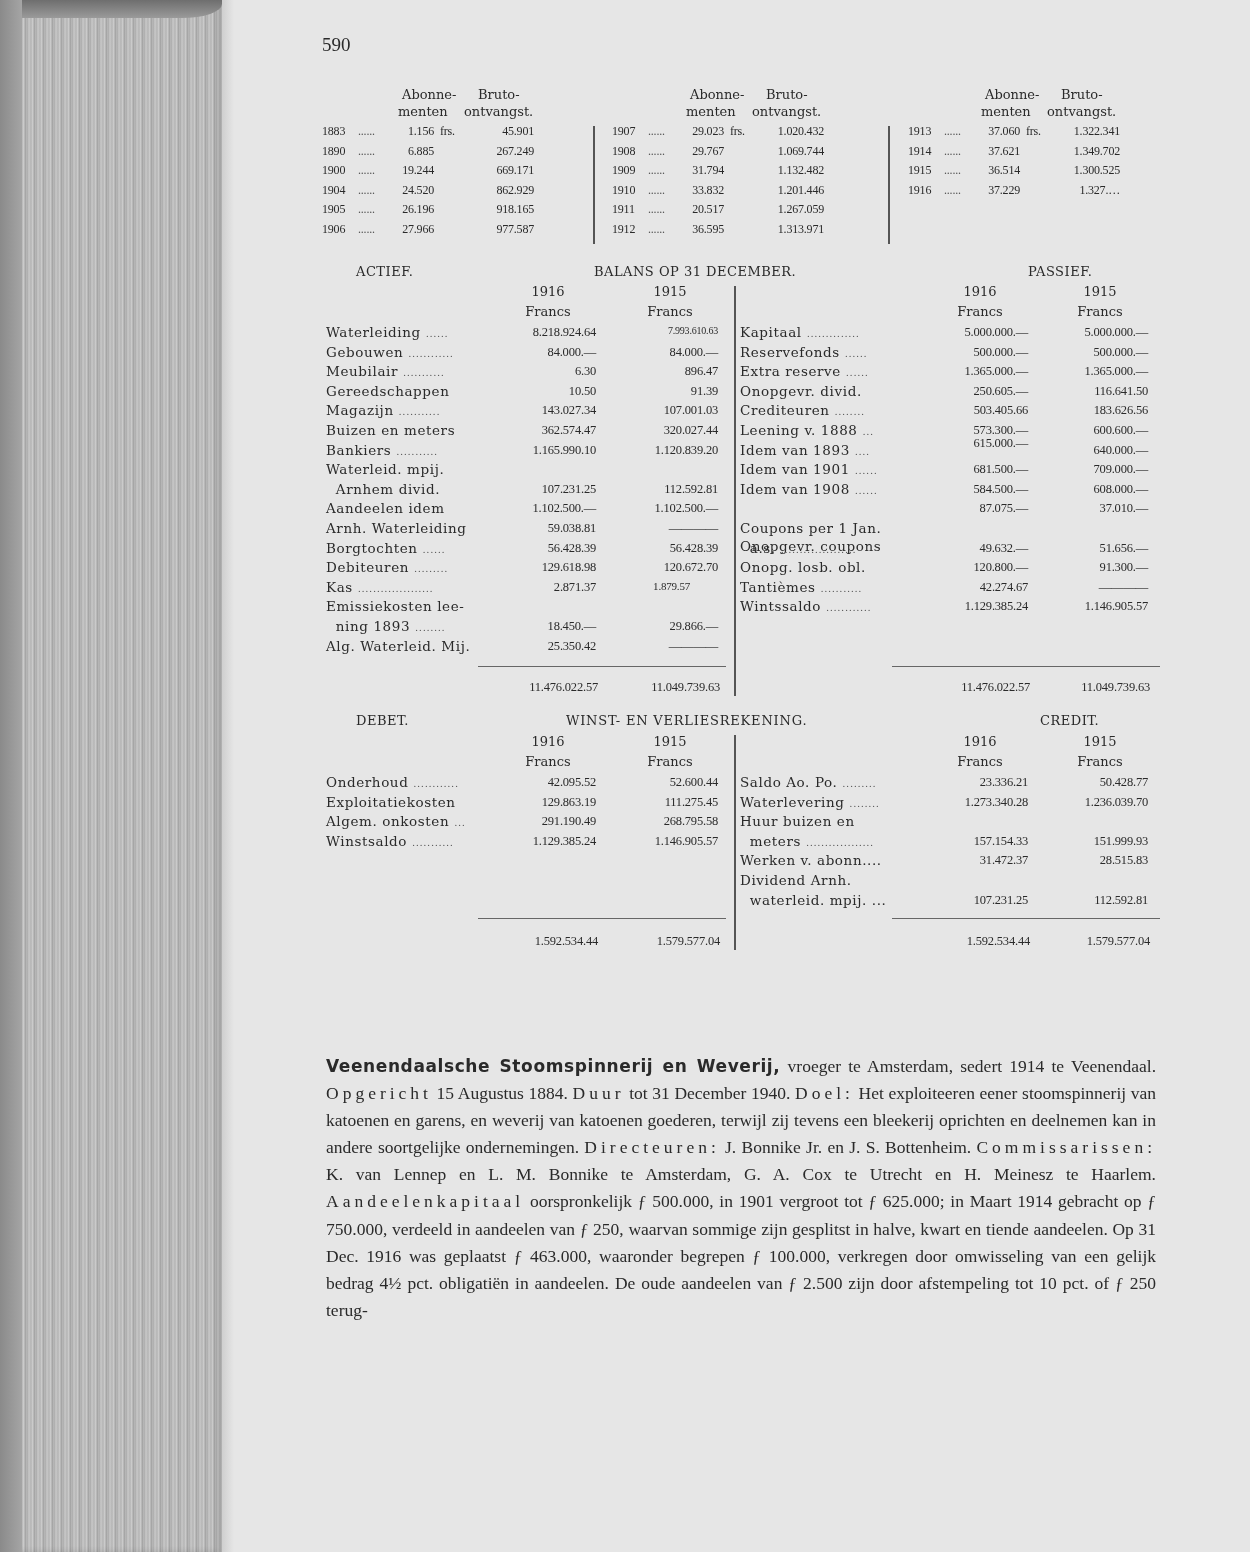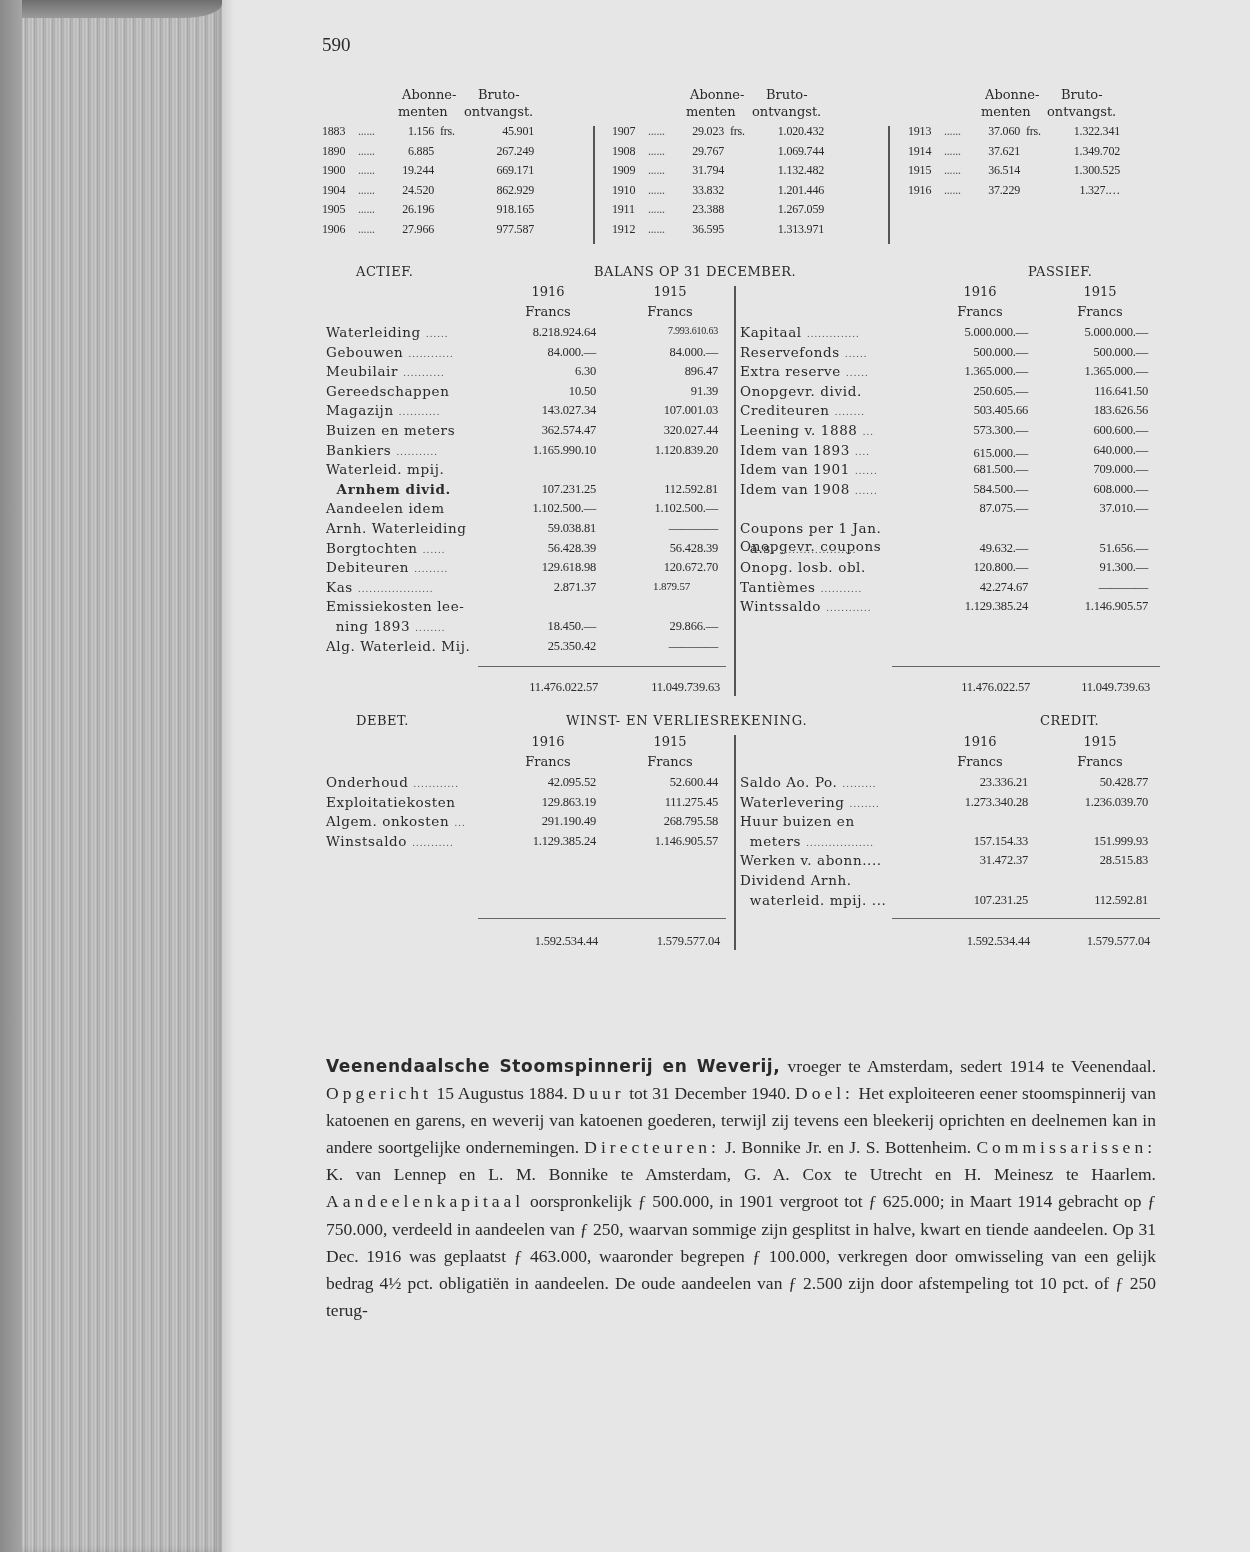--- a/index.html
+++ b/index.html
@@ -112,21 +112,21 @@
       <div class="abs num right" style="left:672px; top:163px; width:52px;">31.794</div>
       <div class="abs num" style="left:730px; top:163px;"></div>
       <div class="abs num right" style="left:742px; top:163px; width:82px;">1.132.482</div>
       <div class="abs num" style="left:612px; top:182.5px;">1910</div>
       <div class="abs num dots" style="left:648px; top:182.5px;">......</div>
       <div class="abs num right" style="left:672px; top:182.5px; width:52px;">33.832</div>
       <div class="abs num" style="left:730px; top:182.5px;"></div>
       <div class="abs num right" style="left:742px; top:182.5px; width:82px;">1.201.446</div>
       <div class="abs num" style="left:612px; top:202px;">1911</div>
       <div class="abs num dots" style="left:648px; top:202px;">......</div>
-      <div class="abs num right" style="left:672px; top:202px; width:52px;">23.388</div>
+      <div class="abs num right" style="left:672px; top:202px; width:52px;">20.517</div>
       <div class="abs num" style="left:730px; top:202px;"></div>
       <div class="abs num right" style="left:742px; top:202px; width:82px;">1.267.059</div>
       <div class="abs num" style="left:612px; top:221.5px;">1912</div>
       <div class="abs num dots" style="left:648px; top:221.5px;">......</div>
       <div class="abs num right" style="left:672px; top:221.5px; width:52px;">36.595</div>
       <div class="abs num" style="left:730px; top:221.5px;"></div>
       <div class="abs num right" style="left:742px; top:221.5px; width:82px;">1.313.971</div>
       <div class="abs sm" style="left:985px; top:87px;">Abonne-</div>
       <div class="abs sm" style="left:1061px; top:87px;">Bruto-</div>
       <div class="abs sm" style="left:981px; top:104px;">menten</div>
@@ -184,21 +184,21 @@
       <div class="abs num right" style="left:610px; top:403.4px; width:108px; font-size:12.5px;">107.001.03</div>
       <div class="abs lbl13" style="left:326px; top:422px;"><span style="white-space: pre;">Buizen en meters</span><span> </span><span class="dots" style="font-size:10px;"></span></div>
       <div class="abs num right" style="left:488px; top:423px; width:108px; font-size:12.5px;">362.574.47</div>
       <div class="abs num right" style="left:610px; top:423px; width:108px; font-size:12.5px;">320.027.44</div>
       <div class="abs lbl13" style="left:326px; top:441.6px;"><span style="white-space: pre;">Bankiers</span><span> </span><span class="dots" style="font-size:10px;">...........</span></div>
       <div class="abs num right" style="left:488px; top:442.6px; width:108px; font-size:12.5px;">1.165.990.10</div>
       <div class="abs num right" style="left:610px; top:442.6px; width:108px; font-size:12.5px;">1.120.839.20</div>
       <div class="abs lbl13" style="left:326px; top:461.20000000000005px;"><span style="white-space: pre;">Waterleid. mpij.</span><span> </span><span class="dots" style="font-size:10px;"></span></div>
       <div class="abs num right" style="left:488px; top:462.20000000000005px; width:108px; font-size:12.5px;"></div>
       <div class="abs num right" style="left:610px; top:462.20000000000005px; width:108px; font-size:12.5px;"></div>
-      <div class="abs lbl13" style="left:326px; top:480.8px;font-weight:bold;"><span style="white-space: pre;">  Arnhem divid.</span><span> </span><span class="dots" style="font-size:10px;"></span></div>
+      <div class="abs lbl13" style="left:326px; top:480.8px;"><span style="white-space: pre;">  Arnhem divid.</span><span> </span><span class="dots" style="font-size:10px;"></span></div>
       <div class="abs num right" style="left:488px; top:481.8px; width:108px; font-size:12.5px;">107.231.25</div>
       <div class="abs num right" style="left:610px; top:481.8px; width:108px; font-size:12.5px;">112.592.81</div>
       <div class="abs lbl13" style="left:326px; top:500.4px;"><span style="white-space: pre;">Aandeelen idem</span><span> </span><span class="dots" style="font-size:10px;"></span></div>
       <div class="abs num right" style="left:488px; top:501.4px; width:108px; font-size:12.5px;">1.102.500.—</div>
       <div class="abs num right" style="left:610px; top:501.4px; width:108px; font-size:12.5px;">1.102.500.—</div>
       <div class="abs lbl13" style="left:326px; top:520px;"><span style="white-space: pre;">Arnh. Waterleiding</span><span> </span><span class="dots" style="font-size:10px;"></span></div>
       <div class="abs num right" style="left:488px; top:521px; width:108px; font-size:12.5px;">59.038.81</div>
       <div class="abs num right" style="left:610px; top:521px; width:108px; font-size:12.5px;">————</div>
       <div class="abs lbl13" style="left:326px; top:539.6px;"><span style="white-space: pre;">Borgtochten</span><span> </span><span class="dots" style="font-size:10px;">......</span></div>
       <div class="abs num right" style="left:488px; top:540.6px; width:108px; font-size:12.5px;">56.428.39</div>
@@ -230,21 +230,21 @@
       <div class="abs lbl13" style="left:740px; top:382.8px;"><span style="white-space: pre;">Onopgevr. divid.</span><span> </span><span class="dots" style="font-size:10px;"></span></div>
       <div class="abs num right" style="left:920px; top:383.8px; width:108px; font-size:12.5px;">250.605.—</div>
       <div class="abs num right" style="left:1040px; top:383.8px; width:108px; font-size:12.5px;">116.641.50</div>
       <div class="abs lbl13" style="left:740px; top:402.4px;"><span style="white-space: pre;">Crediteuren</span><span> </span><span class="dots" style="font-size:10px;">........</span></div>
       <div class="abs num right" style="left:920px; top:403.4px; width:108px; font-size:12.5px;">503.405.66</div>
       <div class="abs num right" style="left:1040px; top:403.4px; width:108px; font-size:12.5px;">183.626.56</div>
       <div class="abs lbl13" style="left:740px; top:422px;"><span style="white-space: pre;">Leening v. 1888</span><span> </span><span class="dots" style="font-size:10px;">...</span></div>
       <div class="abs num right" style="left:920px; top:423px; width:108px; font-size:12.5px;">573.300.—</div>
       <div class="abs num right" style="left:1040px; top:423px; width:108px; font-size:12.5px;">600.600.—</div>
       <div class="abs lbl13" style="left:740px; top:441.6px;"><span style="white-space: pre;">Idem van 1893</span><span> </span><span class="dots" style="font-size:10px;">....</span></div>
-      <div class="abs num right" style="left:920px; top:446px; width:108px; font-size:12.5px;">615.000.—</div>
+      <div class="abs num right" style="left:920px; top:436px; width:108px; font-size:12.5px;">615.000.—</div>
       <div class="abs num right" style="left:1040px; top:442.6px; width:108px; font-size:12.5px;">640.000.—</div>
       <div class="abs lbl13" style="left:740px; top:461.20000000000005px;"><span style="white-space: pre;">Idem van 1901</span><span> </span><span class="dots" style="font-size:10px;">......</span></div>
       <div class="abs num right" style="left:920px; top:462.20000000000005px; width:108px; font-size:12.5px;">681.500.—</div>
       <div class="abs num right" style="left:1040px; top:462.20000000000005px; width:108px; font-size:12.5px;">709.000.—</div>
       <div class="abs lbl13" style="left:740px; top:480.8px;"><span style="white-space: pre;">Idem van 1908</span><span> </span><span class="dots" style="font-size:10px;">......</span></div>
       <div class="abs num right" style="left:920px; top:481.8px; width:108px; font-size:12.5px;">584.500.—</div>
       <div class="abs num right" style="left:1040px; top:481.8px; width:108px; font-size:12.5px;">608.000.—</div>
       <div class="abs lbl13" style="left:740px; top:510px;margin-top:28px;"><span style="white-space: pre;">Onopgevr. coupons</span><span> </span><span class="dots" style="font-size:10px;"></span></div>
       <div class="abs num right" style="left:920px; top:501.4px; width:108px; font-size:12.5px;">87.075.—</div>
       <div class="abs num right" style="left:1040px; top:501.4px; width:108px; font-size:12.5px;">37.010.—</div>

